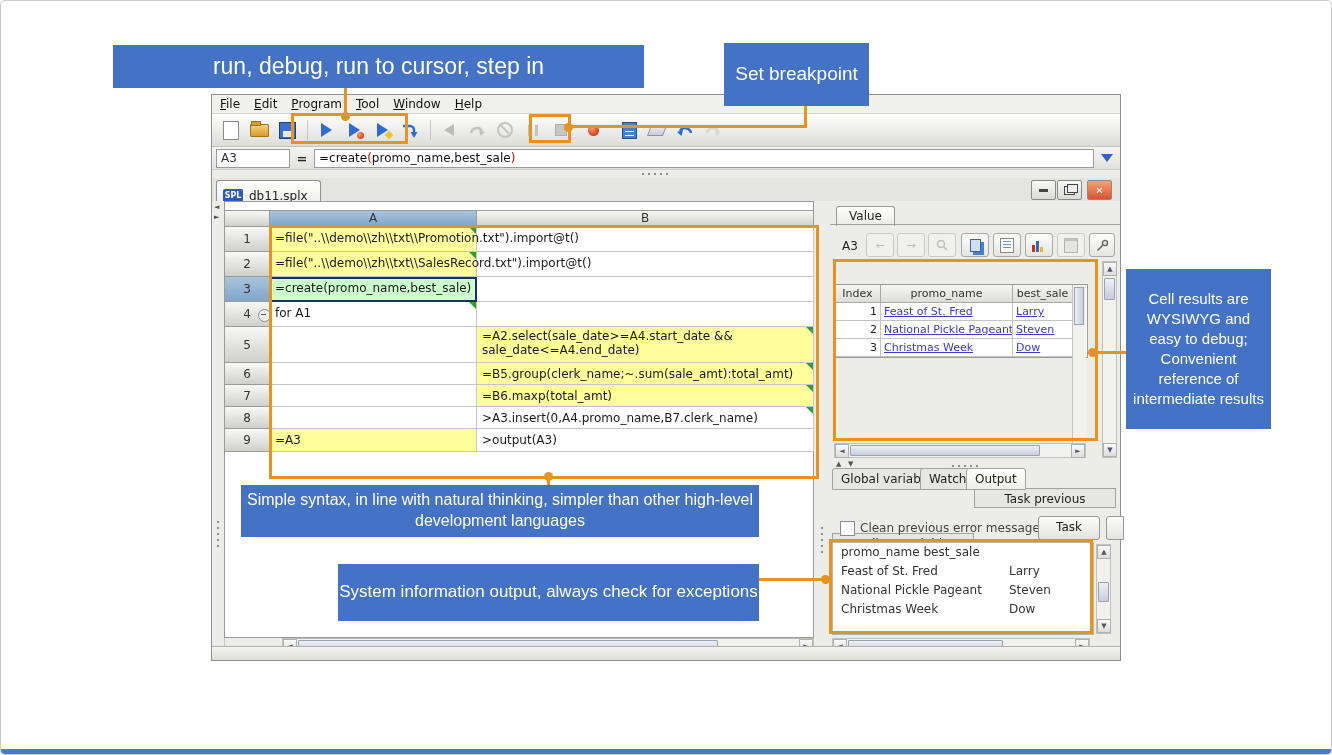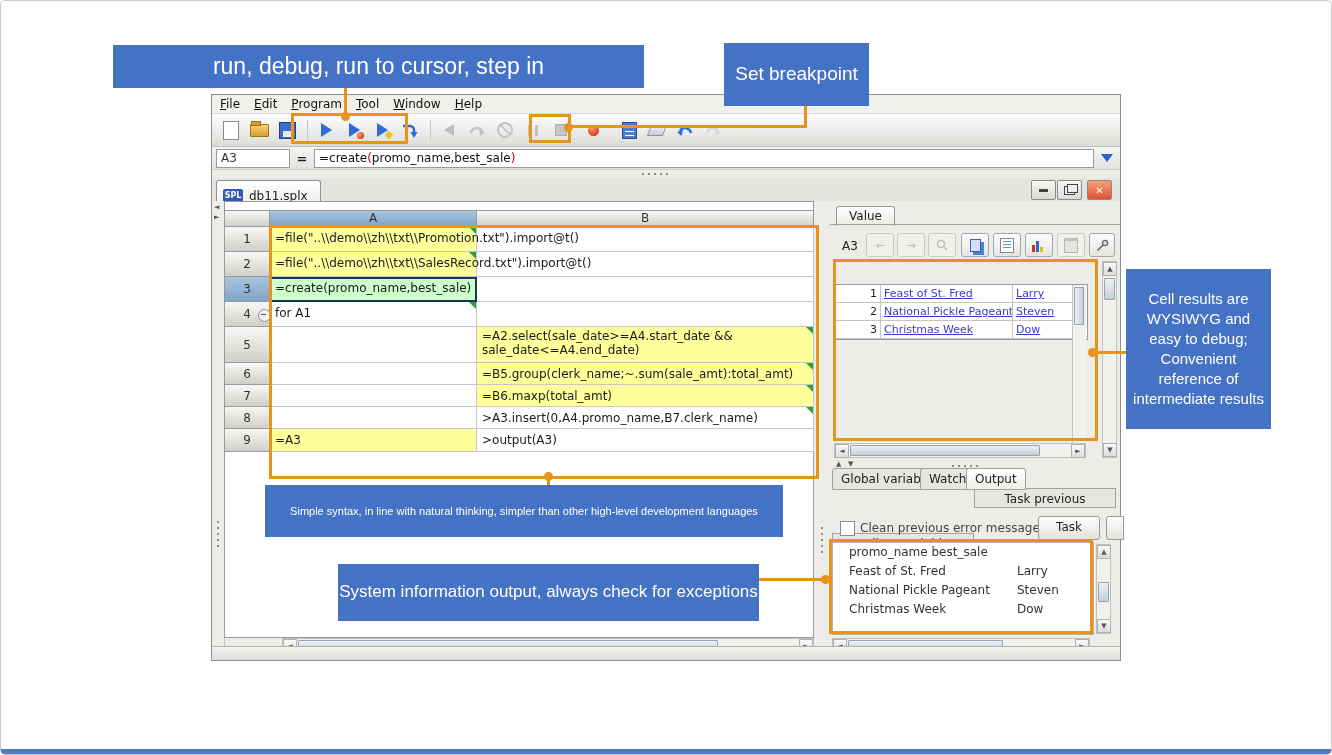--- a/index.html
+++ b/index.html
@@ -3,21 +3,21 @@
 <meta charset="utf-8">
 <style>
   html,body{margin:0;padding:0;background:#fff;}
   #slide{position:relative;width:1332px;height:755px;background:#fff;border:1px solid #c9c9c9;
          border-radius:5px;overflow:hidden;font-family:"DejaVu Sans",sans-serif;box-sizing:border-box;}
   
   .callout{position:absolute;background:#4472C4;color:#fff;display:flex;align-items:center;justify-content:center;
            text-align:center;font-family:"Liberation Sans",sans-serif;z-index:60;line-height:1.3;}
   #c-run{left:112px;top:44px;width:531px;height:43px;font-size:23px;}
   #c-bp{left:723px;top:42px;width:145px;height:63px;font-size:19px;padding:0 8px;box-sizing:border-box;}
-  #c-syntax{left:240px;top:484px;width:518px;height:52px;font-size:11px;margin-left:24px;}
+  #c-syntax{left:240px;top:484px;width:518px;height:52px;font-size:16px;}
   #c-sysout{left:337px;top:563px;width:421px;height:57px;font-size:17px;}
   #c-cellres{left:1125px;top:268px;width:145px;height:160px;font-size:15px;padding:4px;box-sizing:border-box;line-height:20px;}
   
   .ann{position:absolute;z-index:55;pointer-events:none;}
   .abox{border:3px solid #E8931E;background:transparent;}
   .aline{background:#E8931E;}
   .adot{width:9px;height:9px;border-radius:50%;background:#E8931E;}
   
   #app{position:absolute;left:210px;top:93px;width:910px;height:567px;background:#ECECE9;
        border:1px solid #8f8f8f;box-sizing:border-box;font-size:12px;color:#222;z-index:10;}
@@ -146,21 +146,21 @@
         border:1px solid #a2a29e;text-align:center;color:#222;box-sizing:border-box;}
   #chkrow{position:absolute;left:0;top:313px;width:290px;height:28px;}
   #chk{position:absolute;left:10px;top:7px;width:13px;height:13px;background:#fff;border:1px solid #8a8a8a;}
   #chklbl{position:absolute;left:30px;top:7px;font-size:12px;color:#444;}
   #copybtn{position:absolute;left:208px;top:2px;width:60px;height:22px;border:1px solid #9a9a9a;border-radius:3px;
            background:linear-gradient(#fdfdfc,#e2e2de);text-align:center;line-height:21px;font-size:12px;color:#222;}
   #partbtn{position:absolute;left:276px;top:2px;width:16px;height:22px;border:1px solid #9a9a9a;border-radius:3px 0 0 3px;
            background:linear-gradient(#fdfdfc,#e2e2de);}
   #outbox{position:absolute;left:2px;top:341px;width:262px;height:93px;background:#fff;border:1px solid #b4b4b0;
           box-sizing:border-box;overflow:hidden;}
-  #outbox .oline{font-size:12px;color:#333;height:19px;line-height:19px;padding-left:16px;white-space:nowrap;}
+  #outbox .oline{font-size:12px;color:#333;height:19px;line-height:19px;padding-left:8px;white-space:nowrap;}
   #outbox .oname{display:inline-block;width:168px;}
   
   #statusbar{position:absolute;left:0;bottom:0;width:100%;height:13px;background:linear-gradient(#f4f4f2,#dededa);border-top:1px solid #b0b0ac;}
   #bottomstrip{position:absolute;left:0;bottom:0;width:100%;height:5px;background:#4d7bc0;z-index:70;}
 </style>
 </head>
 <body>
 
 <div id="slide">
 
@@ -419,20 +419,25 @@
             <s class="ic-props" style="display:block;"></s>
           </div>
         <div class="vbtn" style="left:259px;width:24px;">
           <svg width="13" height="13" viewBox="0 0 13 13">
               <circle cx="9" cy="4" r="2.6" stroke="#666" stroke-width="1.4" fill="#ddd"></circle>
               <line x1="7" y1="6" x2="1.5" y2="11.5" stroke="#666" stroke-width="1.6"></line>
             </svg>
         </div>
 
         <div id="vtable">
+            <div class="vt-row vt-head">
+              <div class="c-idx" style="text-align: center;">Index</div>
+              <div class="c-pro">promo_name</div>
+              <div class="c-bs">best_sale</div>
+            </div>
             <div class="vt-row">
               <div class="c-idx">1</div>
               <div class="c-pro"><span class="lnk">Feast of St. Fred</span></div>
               <div class="c-bs"><span class="lnk">Larry</span></div>
             </div>
             <div class="vt-row">
               <div class="c-idx">2</div>
               <div class="c-pro"><span class="lnk">National Pickle Pageant</span></div>
               <div class="c-bs"><span class="lnk">Steven</span></div>
             </div>

